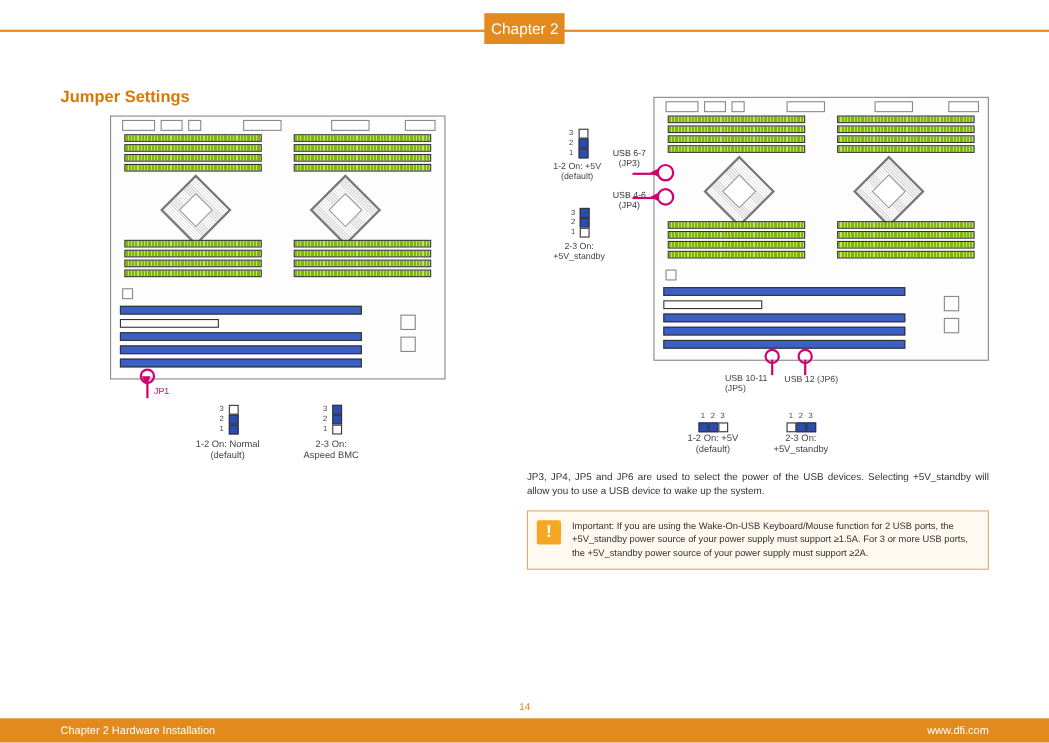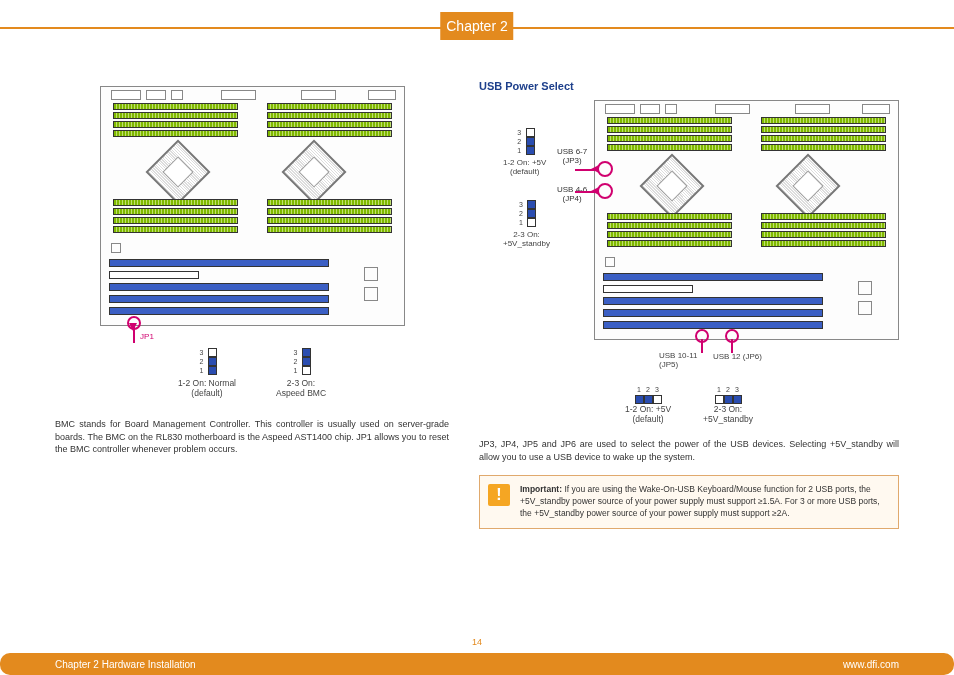--- a/index.html
+++ b/index.html
@@ -196,35 +196,34 @@
     height: 22px;
     background: #f5a623;
     border-radius: 2px;
     color: #fff;
     font-weight: bold;
     font-size: 16px;
     display: flex;
     align-items: center;
     justify-content: center;
   }
-  .important-box .ititle { font-weight: bold; color: #333; margin-top: 13px; }
+  .important-box .ititle { font-weight: normal; color: #333; margin-top: 13px; }
   .footer {
     position: absolute;
     bottom: 0;
     left: 0;
     right: 0;
     height: 22px;
     background: #e38a1e;
     color: white;
     font-size: 10px;
     display: flex;
     align-items: center;
     justify-content: space-between;
     padding: 0 55px;
-    border-radius: 10px;
   }
   .pagenum {
     position: absolute;
     bottom: 28px;
     left: 50%;
     transform: translateX(-50%);
     font-size: 9px;
     color: #e38a1e;
   }
   .arrow-left {
@@ -244,20 +243,21 @@
 </style>
 </head>
 <body>
 
 <div class="top-rule"></div>
 <div class="chapter-tab">Chapter 2</div>
 
 <div class="content">
 
   <div class="col">
+    <div class="h1">Jumper Settings</div>
 
     <div class="diagram">
 
       <div class="topconn" style="left:10px;width:30px"></div>
       <div class="topconn" style="left:45px;width:20px"></div>
       <div class="topconn" style="left:70px;width:12px"></div>
       <div class="topconn" style="left:120px;width:35px"></div>
       <div class="topconn" style="left:200px;width:35px"></div>
       <div class="topconn" style="right:8px;width:28px"></div>
 
@@ -335,25 +335,23 @@
           <div class="pin-row">
               <span class="pin-num">1</span>
               <span class="pin"></span>
             </div>
         </div>
         <div>2-3 On:</div>
         <div>Aspeed BMC</div>
       </div>
     </div>
 
-    <div class="bodytext">BMC stands for Board Management Controller. This controller is usually used on server-grade boards. The BMC on the RL830 motherboard is the Aspeed AST1400 chip. JP1 allows you to reset the BMC controller whenever problem occurs.</div>
   </div>
 
   <div class="col">
-    <div class="h2">USB Power Select</div>
 
     <div class="right-diagram-wrap">
 
       <div class="right-legend-top" style="top:28px">
         <div class="jumper-v">
           <div class="pin-row">
               <span class="pin-num">3</span>
               <span class="pin"></span>
             </div>
           <div class="pin-row">

